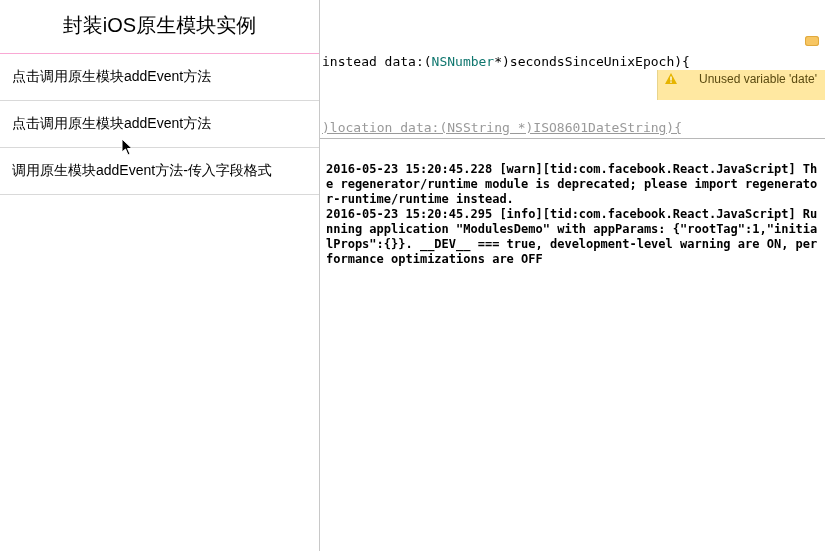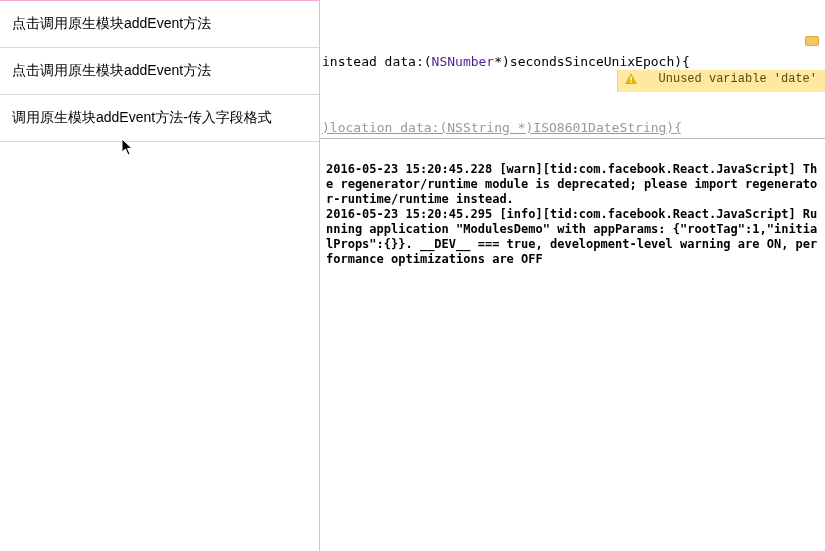--- a/index.html
+++ b/index.html
@@ -68,39 +68,38 @@
     .code-line {
       position: absolute;
       left: 2px;
       font-family: Menlo, Monaco, monospace;
       font-size: 13px;
       white-space: pre;
       color: #000;
     }
     .code-line.top { top: 54px; }
     .code-line.mid { top: 120px; color: #999; text-decoration: underline; }
-    .identifier { color: #4c1d95; }
+    .identifier { color: #0f766e; }
     .highlight-line {
       position: absolute;
       left: -20px; right: 0; top: 118px; height: 20px;
       background: #f0f0f0;
       z-index: -1;
     }
     .warning-banner {
       position: absolute;
       right: 0; top: 70px;
       background: #ffe8a1;
       color: #5a4a10;
       font-size: 12px;
-      padding: 2px 8px 6px 6px;
+      padding: 2px 8px 14px 6px;
       display: flex;
       align-items: center;
       gap: 21px;
       border-left: 1px solid #e8d48c;
-      font-family: Liberation Mono, monospace;
     }
     .warn-tri {
       width: 14px; height: 14px;
       display: inline-block;
     }
     .minimap-handle {
       position: absolute;
       right: 6px; top: 36px;
       width: 14px; height: 10px;
       background: #f7c663;
@@ -128,20 +127,21 @@
       pointer-events: none;
       z-index: 50;
       left: 121px; top: 138px;
     }
   </style>
 </head>
 <body>
 
 <div class="simulator">
 
+  <div class="app-title">封装iOS原生模块实例</div>
 
   <div class="list">
     <div class="list-item">
       <span>点击调用原生模块addEvent方法</span>
     </div>
     <div class="list-item">
       <span>点击调用原生模块addEvent方法</span>
     </div>
     <div class="list-item">
       <span>调用原生模块addEvent方法-传入字段格式</span>

